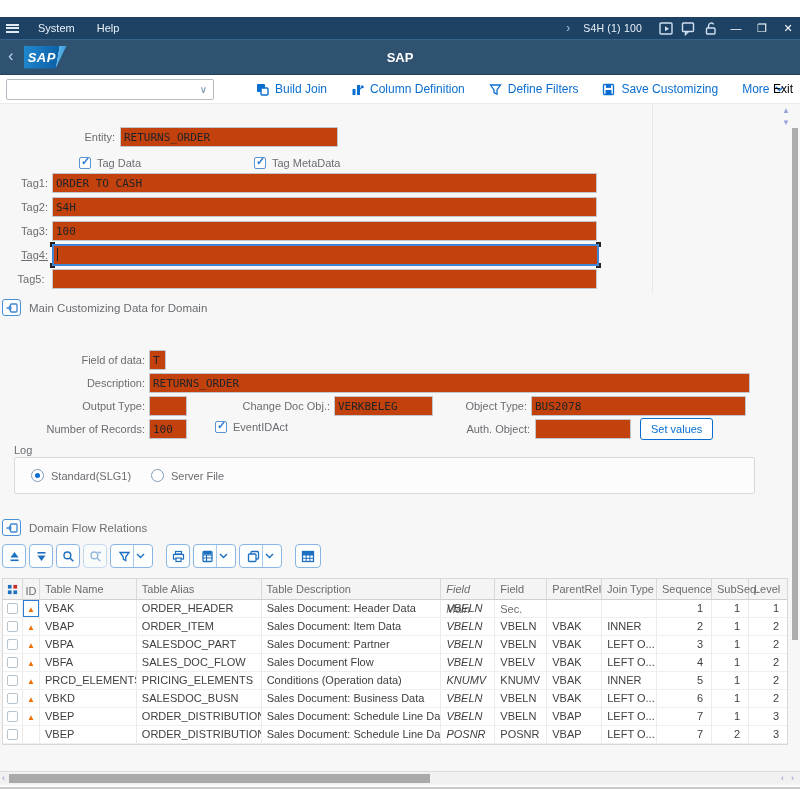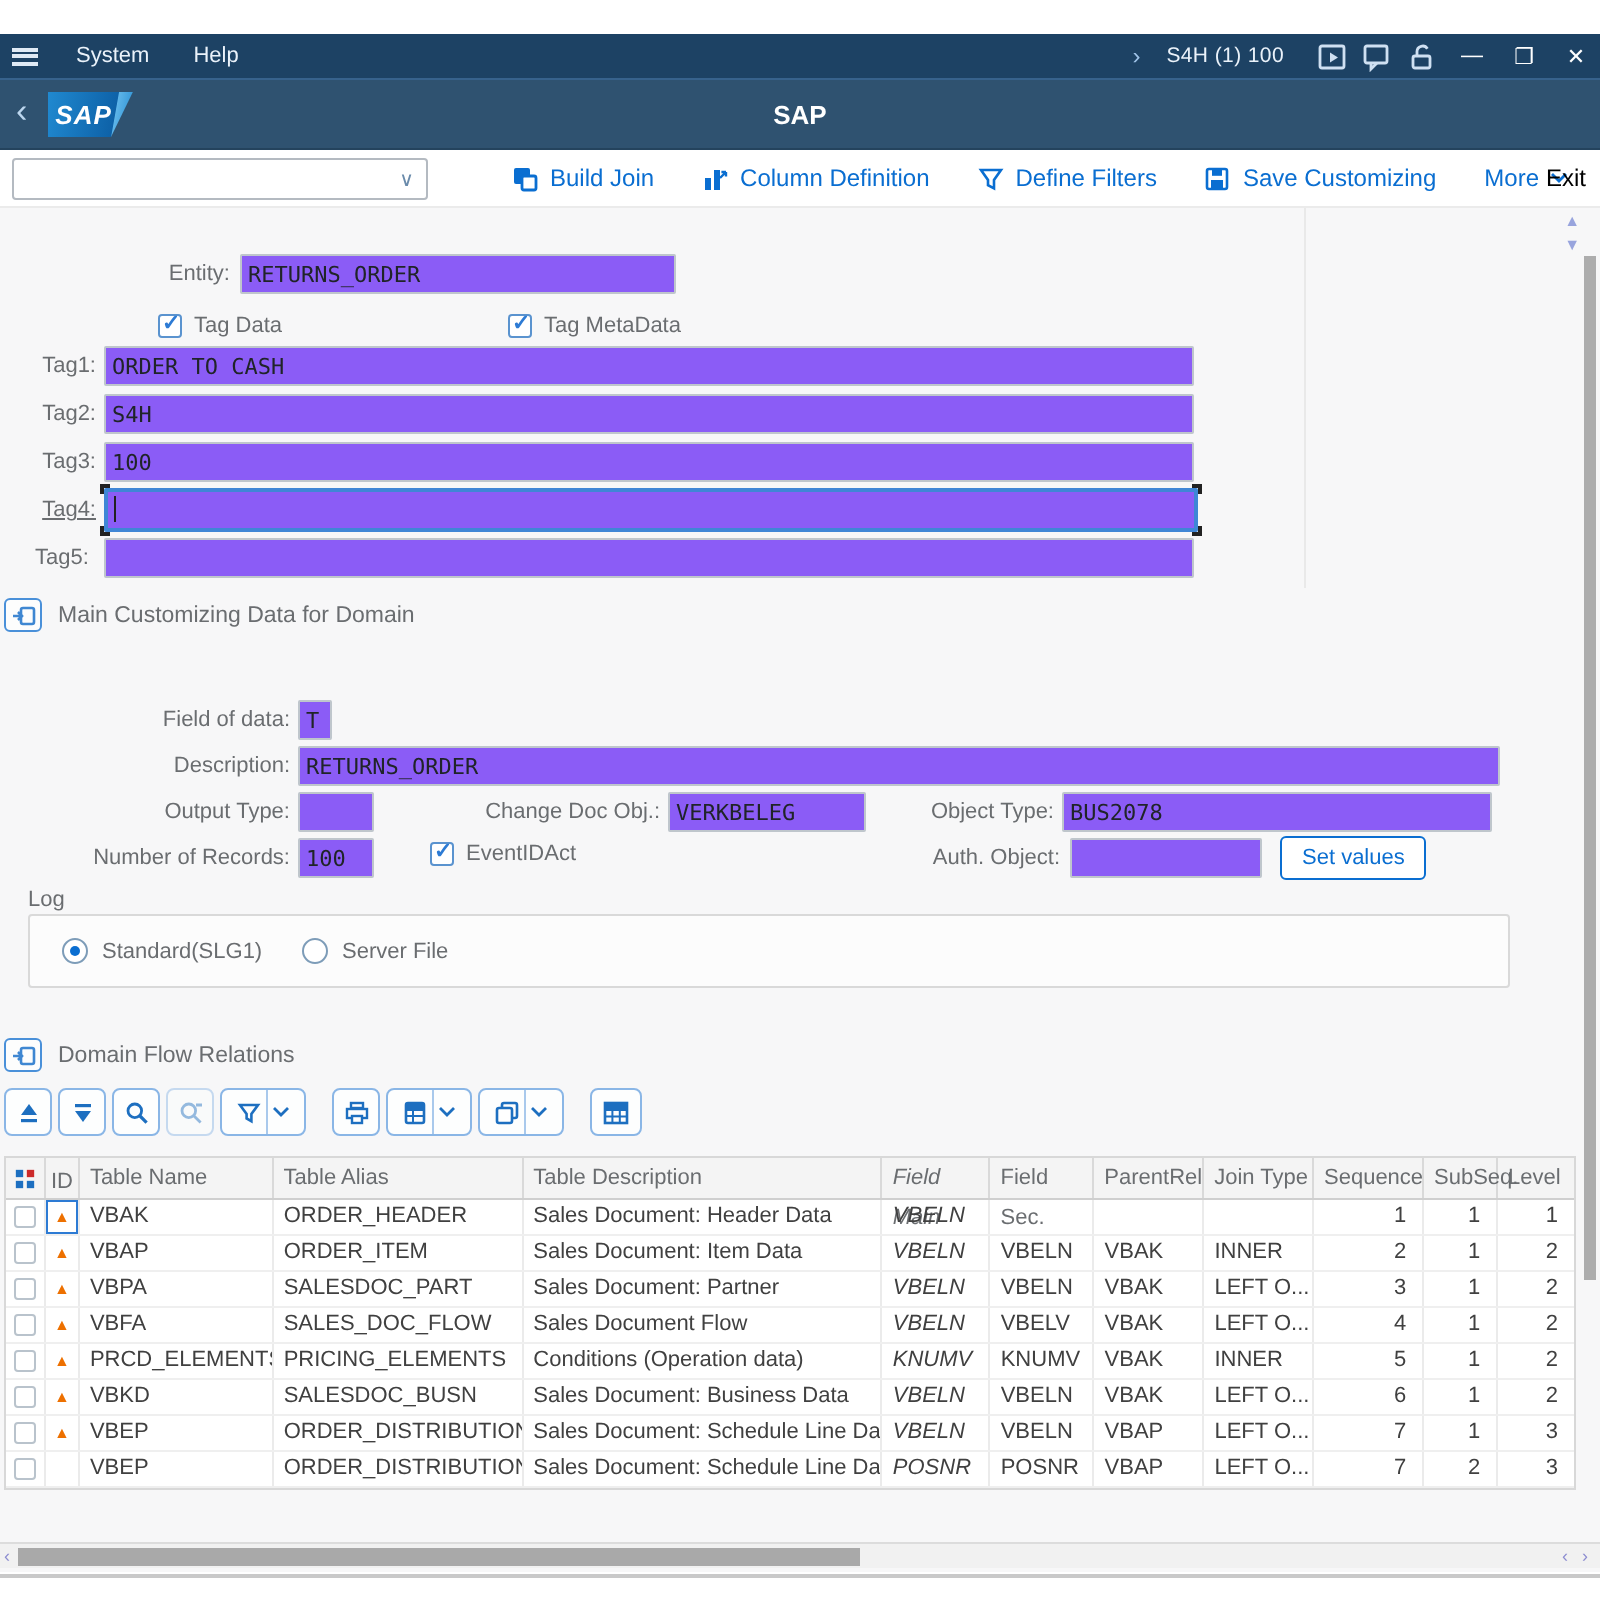--- a/index.html
+++ b/index.html
@@ -41,21 +41,21 @@
   .action-btn { display:flex; align-items:center; gap:6px; color:#0a6ed1; font-size:12px; white-space:nowrap; cursor:pointer; }
   .action-btn svg { display:block; }
   .more-btn { display:flex; align-items:center; gap:5px; color:#0a6ed1; font-size:12px; cursor:pointer; }
   .exit-btn { position:absolute; right:7px; top:7px; color:#000000; font-size:12px; cursor:pointer; }
 
   
   .content { position:absolute; top:104px; left:0; width:800px; height:682px; background:#f7f7f8; }
   .content::after { content:""; position:absolute; left:0; right:0; bottom:-3px; height:2px; background:#c9c9c9; }
 
   .flabel { position:absolute; color:#6a6d70; font-size:11px; text-align:right; height:18px; line-height:18px; }
-  .finput { position:absolute; height:20px; background:#8b5cf6; border:1px solid #bfc6cc; border-radius:1px;
+  .finput { position:absolute; height:20px; background:#c2410c; border:1px solid #bfc6cc; border-radius:1px;
             font-family:"DejaVu Sans Mono", monospace; font-size:11px; color:#202428; padding:0 3px; outline:none; }
   .finput:disabled { background:#fff; }
 
   
   .cbox { position:absolute; width:12px; height:12px; border:1px solid #5a93cf; border-radius:2px; background:#fff; }
   .cbox.checked::after { content:"✓"; position:absolute; left:1px; top:-3px; color:#2d7bd4; font-size:11px; font-weight:bold; }
   .cblabel { position:absolute; color:#6a6d70; font-size:11px; }
   .radio { position:absolute; width:13px; height:13px; border:1px solid #7d9cb8; border-radius:50%; background:#fff; }
   .radio.selected::after { content:""; position:absolute; left:3px; top:3px; width:5px; height:5px; border-radius:50%; background:#0a6ed1; }
 

